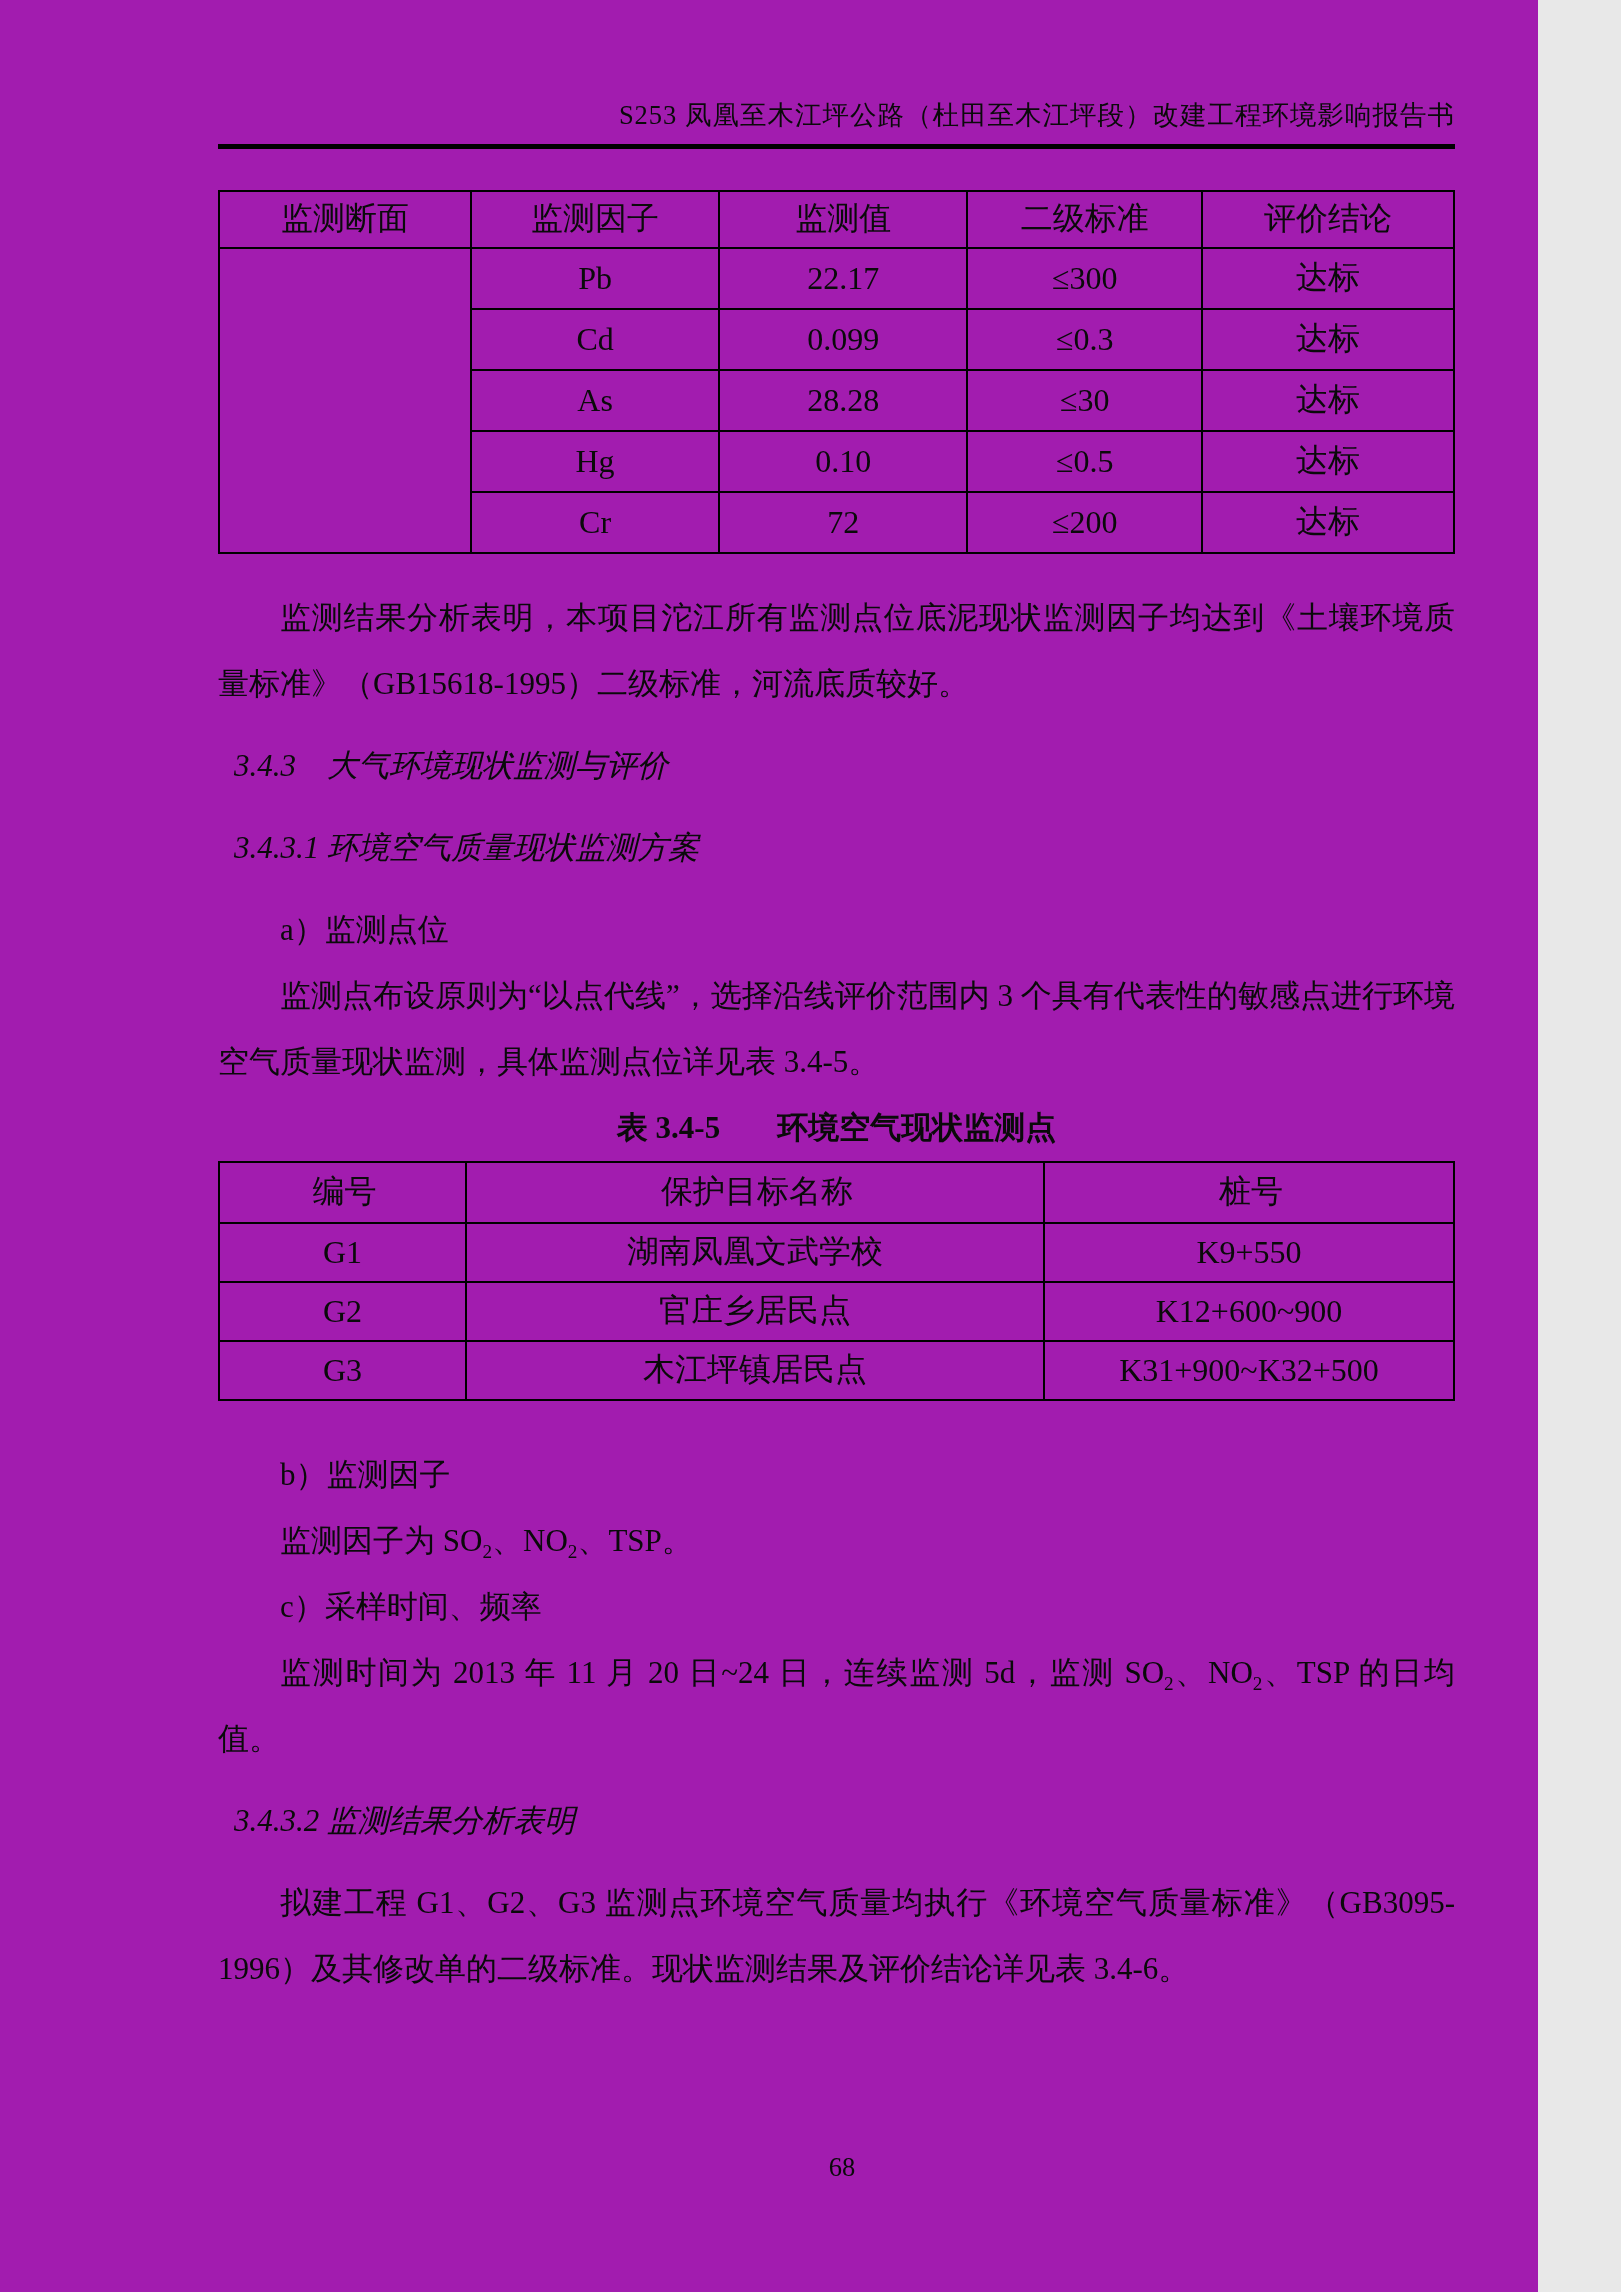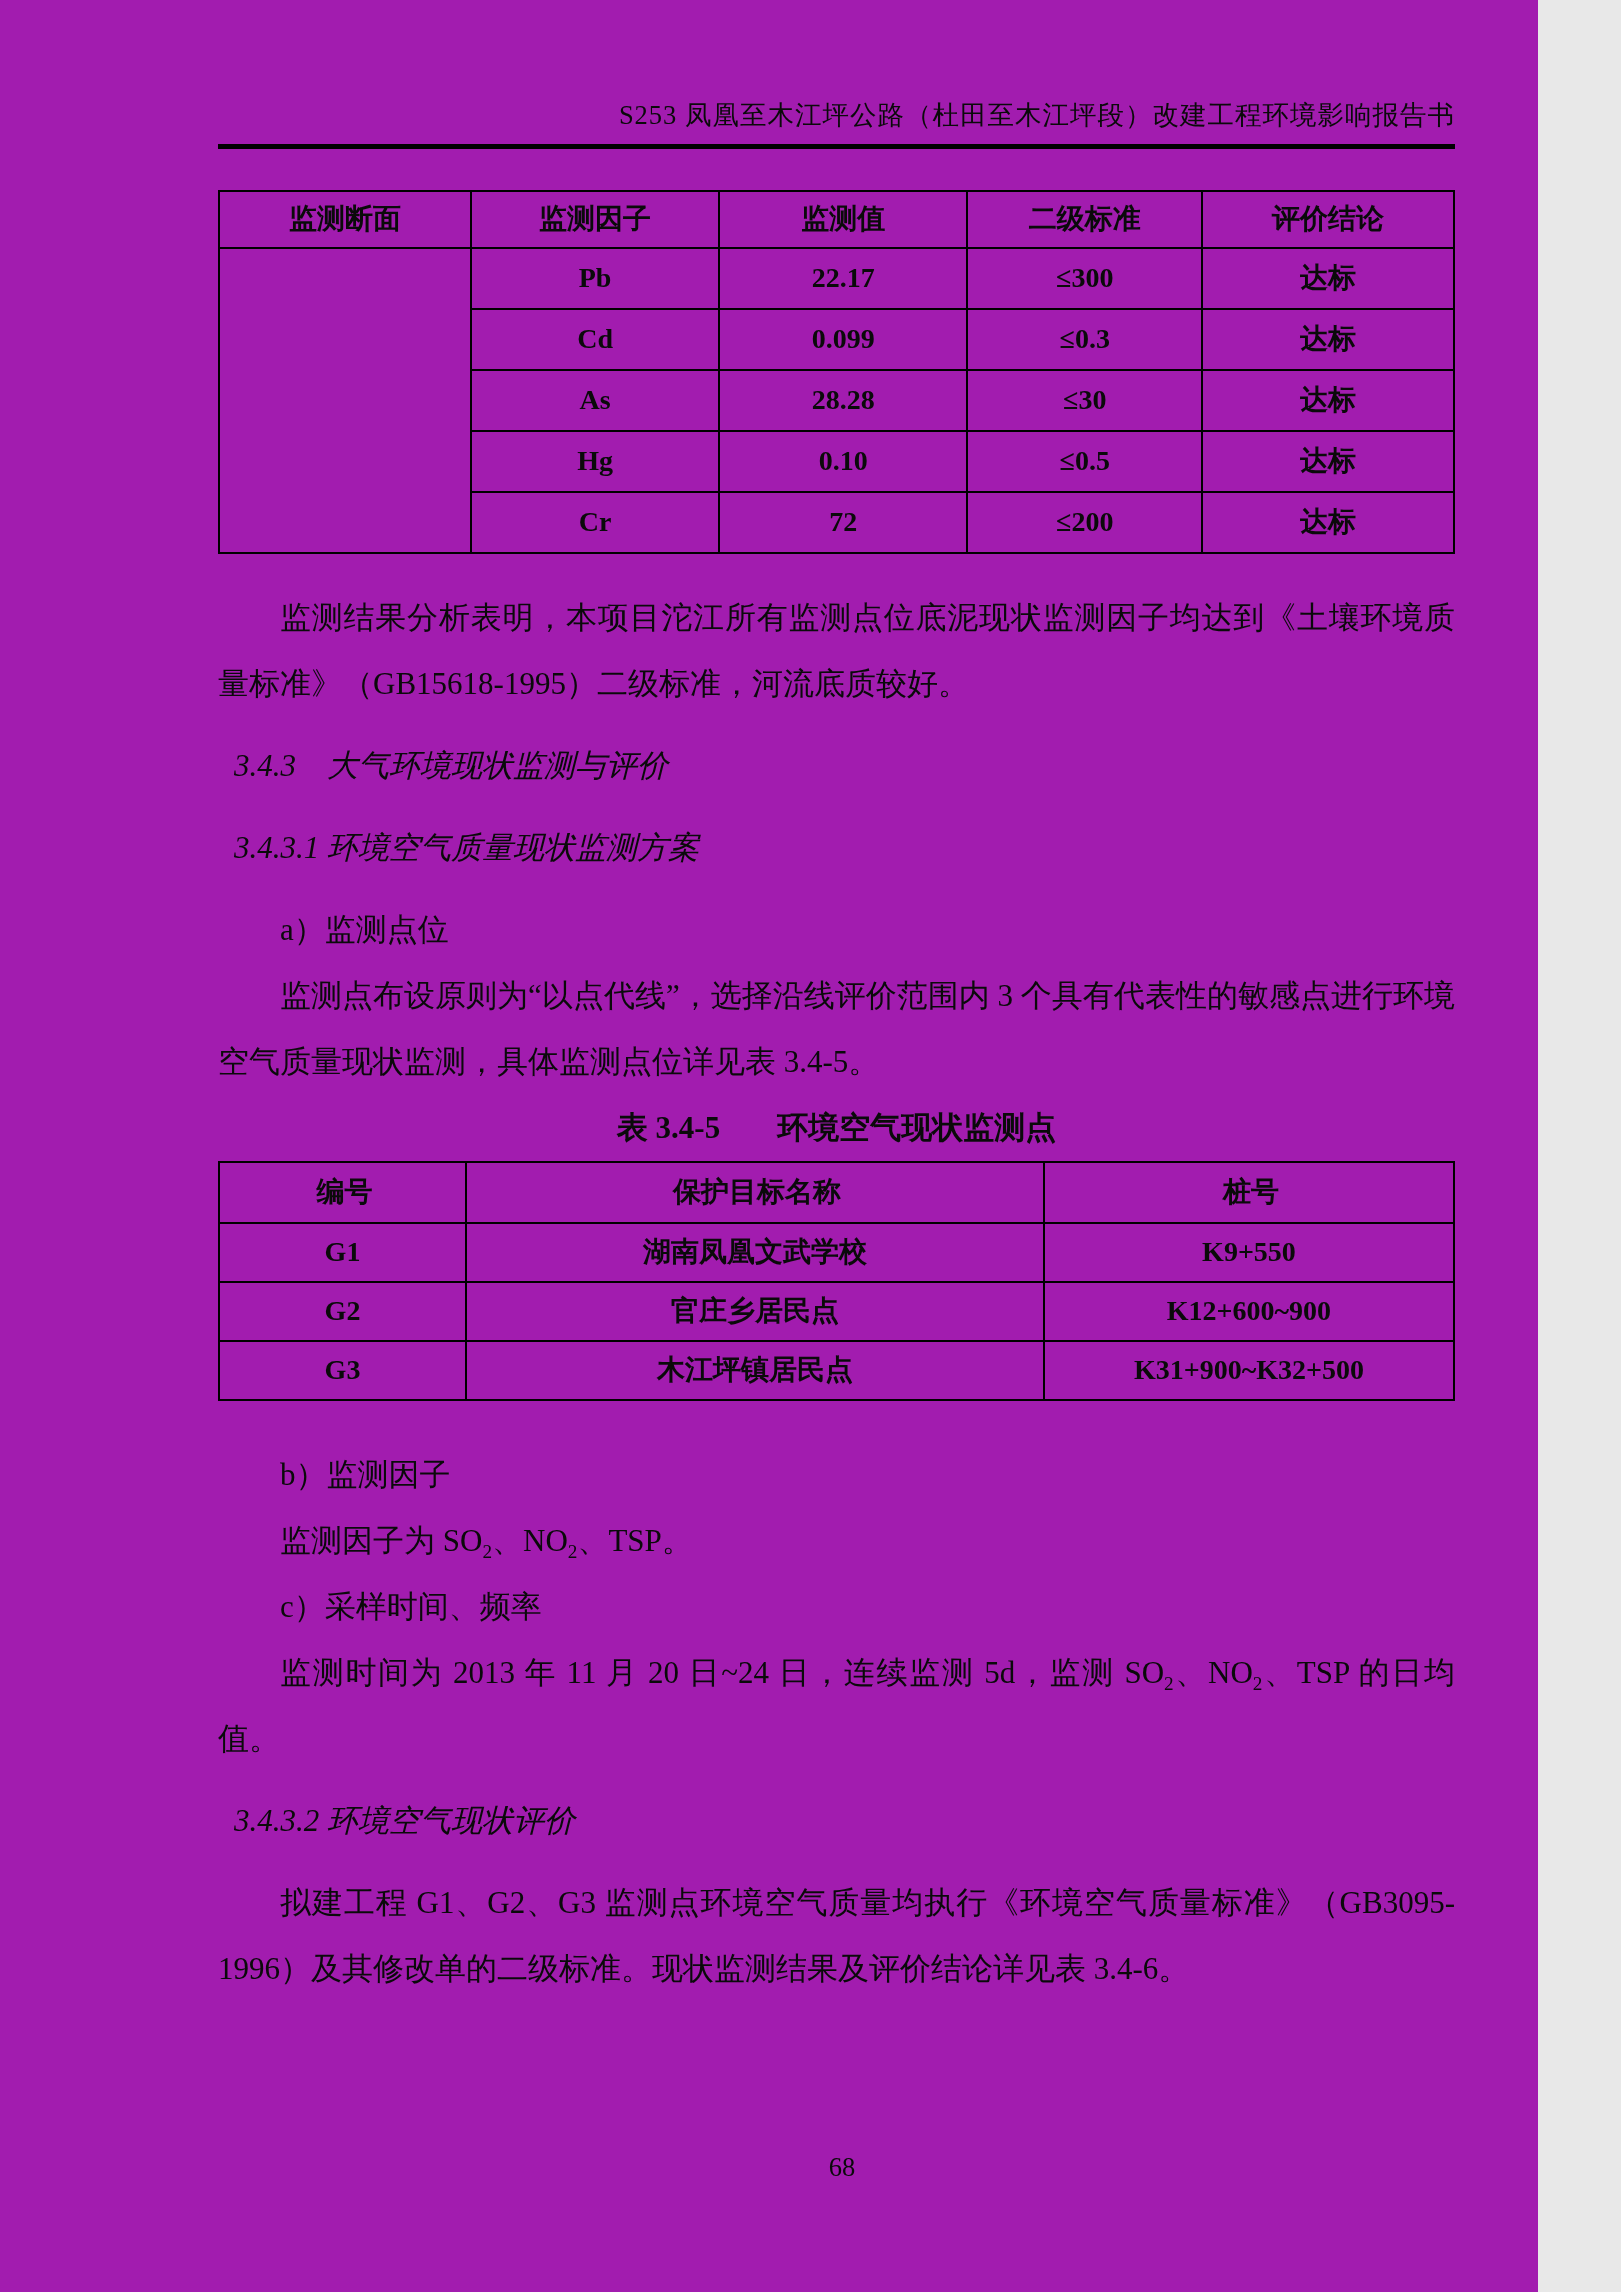--- a/index.html
+++ b/index.html
@@ -7,21 +7,21 @@
     width:1538px;height:2293px;position:relative;background:#a21caf;
     box-sizing:border-box;overflow:hidden;
     font-family:"Liberation Serif","DejaVu Serif",serif;
     color:#0a0a0a;
   }
   .content{position:absolute;left:218px;top:0;width:1237px;}
   .doc-header{margin-top:98px;text-align:right;font-size:26.5px;line-height:34px;letter-spacing:1px;}
   .header-rule{margin-top:11.8px;height:4.9px;background:#000;}
   table{border-collapse:collapse;width:100%;table-layout:fixed;}
   td,th{border:2.9px solid #000;text-align:center;vertical-align:middle;
-        font-size:28px;font-weight:bold;padding:0 3.9px;overflow:hidden;}
+        font-size:32px;font-weight:normal;padding:0 3.9px;overflow:hidden;}
   .tbl-sediment{margin-top:41px;}
   .tbl-sediment th{height:55px;}
   .tbl-sediment td{height:59px;}
   .tbl-air{margin-top:0;}
   .tbl-air th{height:59px;padding-left:8px;}
   .tbl-air td{height:57px;}
   .c-s1{width:20.4%;} .c-s2{width:20.1%;} .c-s3{width:20.1%;} .c-s4{width:19.0%;} .c-s5{width:20.4%;}
   .c-a1{width:20.0%;} .c-a2{width:46.8%;} .c-a3{width:33.2%;}
   .bodytext{font-size:31px;line-height:66px;}
   .para{margin:0;text-align:justify;text-indent:2em;}
@@ -132,21 +132,21 @@
           <td>K31+900~K32+500</td>
         </tr>
       </tbody>
     </table>
 
     <div class="bodytext block-b">
       <p class="item">b）监测因子</p>
       <p class="para"><span>监测因子为 SO</span><sub>2</sub><span>、NO</span><sub>2</sub><span>、TSP。</span></p>
       <p class="item">c）采样时间、频率</p>
       <p class="para"><span>监测时间为 2013 年 11 月 20 日~24 日，连续监测 5d，监测 SO</span><sub>2</sub><span>、NO</span><sub>2</sub><span>、TSP 的日均值。</span></p>
-      <p class="heading">3.4.3.2 环境空气现状评价</p>
+      <p class="heading">3.4.3.2 监测结果分析表明</p>
       <p class="para">拟建工程 G1、G2、G3 监测点环境空气质量均执行《环境空气质量标准》（GB3095-1996）及其修改单的二级标准。现状监测结果及评价结论详见表 3.4-6。</p>
     </div>
 
   </div>
 
   <div class="footer">
     <span>68</span>
   </div>
 </div>
 

